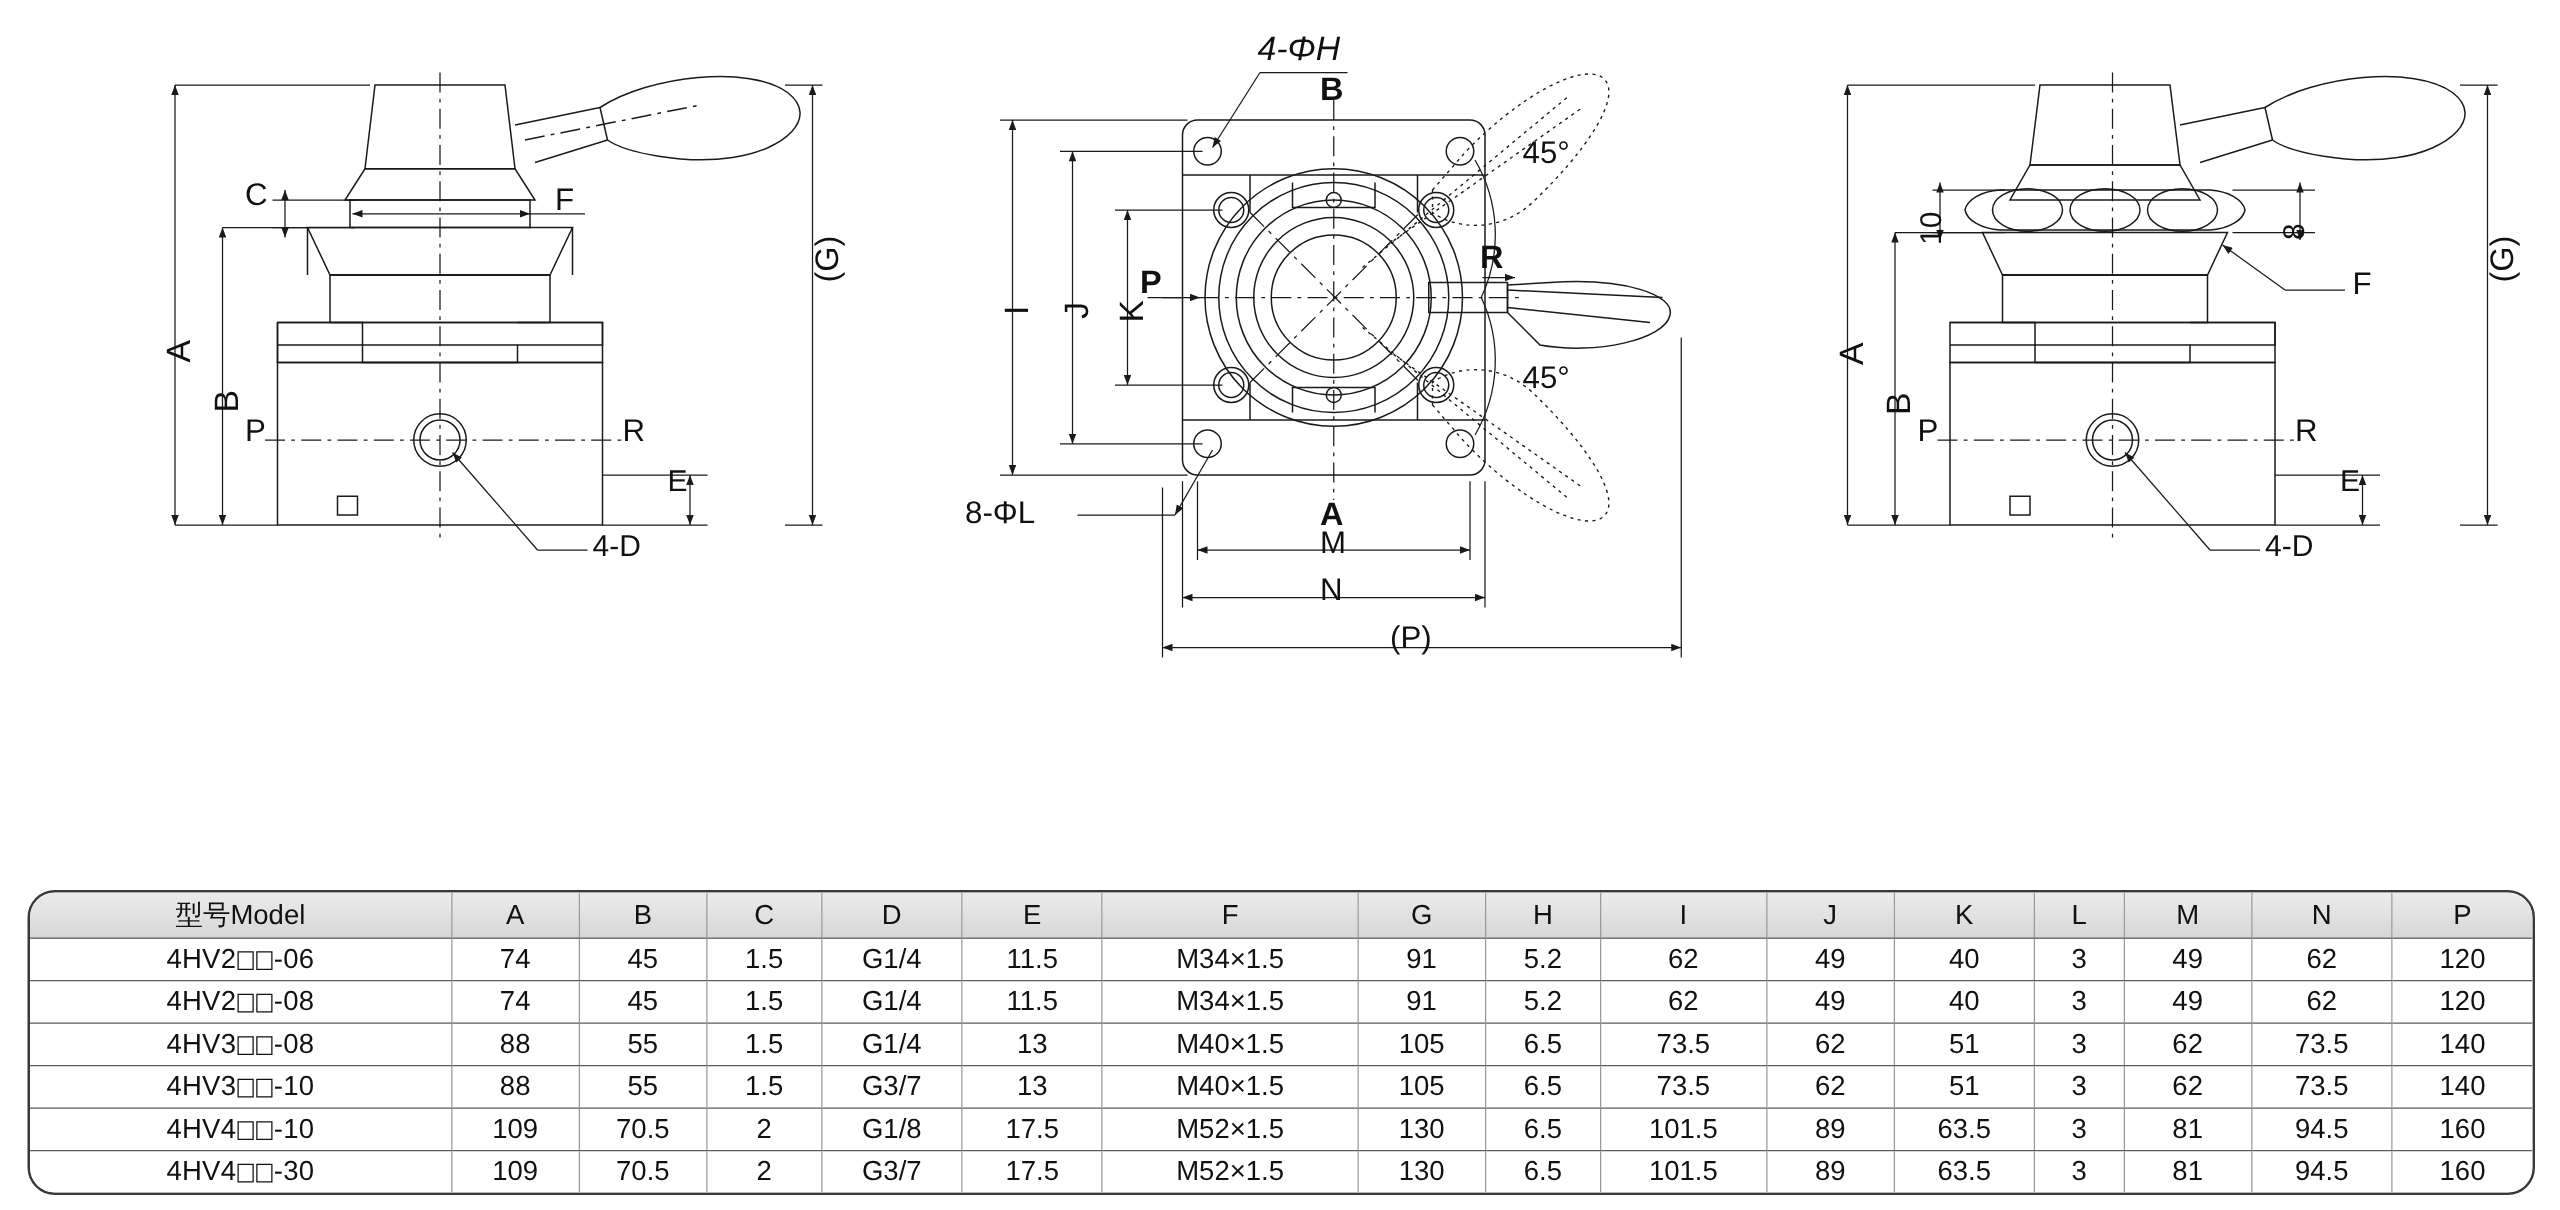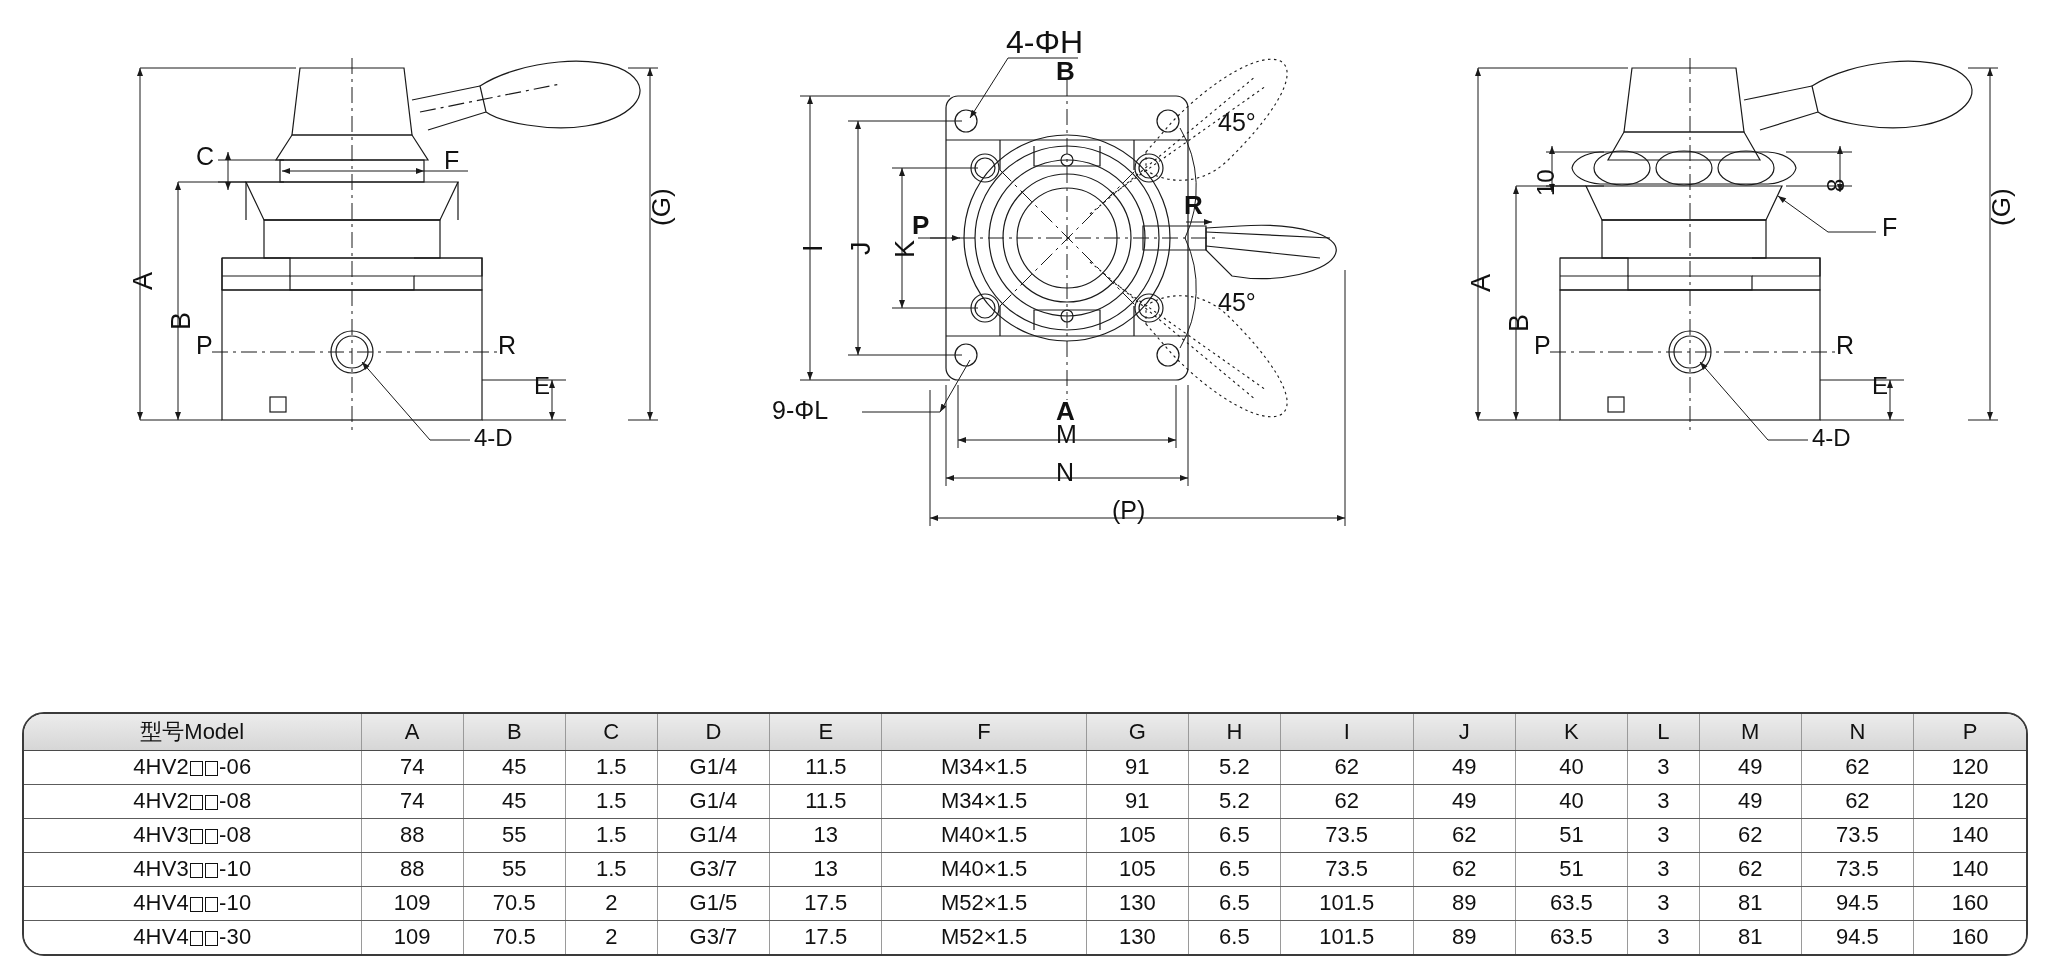--- a/index.html
+++ b/index.html
@@ -338,22 +338,22 @@
     <div class="lbl rot90" style="left:648px; top:226px; font-size:26px;">(G)</div>
     <div class="lbl" style="left:474px; top:426px; font-size:24px;">4-D</div>
 
     <div class="lbl rot90" style="left:800px; top:252px; font-size:27px;">I</div>
     <div class="lbl rot90" style="left:848px; top:255px; font-size:27px;">J</div>
     <div class="lbl rot90" style="left:892px; top:258px; font-size:27px;">K</div>
     <div class="lbl lbl-b" style="left:912px; top:212px; font-size:26px;">P</div>
     <div class="lbl lbl-b" style="left:1184px; top:192px; font-size:26px;">R</div>
     <div class="lbl lbl-b" style="left:1056px; top:58px; font-size:26px;">B</div>
     <div class="lbl lbl-b" style="left:1056px; top:398px; font-size:26px;">A</div>
-    <div class="lbl" style="left:1006px; top:26px; font-size:32px;">4-ΦH</div>
-    <div class="lbl" style="left:772px; top:398px; font-size:25px;">9-ΦL</div>
+    <div class="lbl" style="left:1006px; top:26px; font-size:27px;font-style:italic;">4-ΦH</div>
+    <div class="lbl" style="left:772px; top:398px; font-size:25px;">8-ΦL</div>
     <div class="lbl" style="left:1218px; top:110px; font-size:25px;">45°</div>
     <div class="lbl" style="left:1218px; top:290px; font-size:25px;">45°</div>
     <div class="lbl" style="left:1056px; top:422px; font-size:25px;">M</div>
     <div class="lbl" style="left:1056px; top:460px; font-size:25px;">N</div>
     <div class="lbl" style="left:1112px; top:498px; font-size:25px;">(P)</div>
 
     <div class="lbl rot90" style="left:1468px; top:292px; font-size:27px;">A</div>
     <div class="lbl rot90" style="left:1506px; top:332px; font-size:27px;">B</div>
     <div class="lbl rot90" style="left:1534px; top:196px; font-size:24px;">10</div>
     <div class="lbl rot90" style="left:1824px; top:192px; font-size:24px;">8</div>
@@ -476,21 +476,21 @@
             <td>3</td>
             <td>62</td>
             <td>73.5</td>
             <td>140</td>
           </tr>
           <tr>
             <td class="model-cell"><span>4HV4</span><span class="sqbox"></span><span class="sqbox"></span><span>-10</span></td>
             <td>109</td>
             <td>70.5</td>
             <td>2</td>
-            <td>G1/5</td>
+            <td>G1/8</td>
             <td>17.5</td>
             <td>M52×1.5</td>
             <td>130</td>
             <td>6.5</td>
             <td>101.5</td>
             <td>89</td>
             <td>63.5</td>
             <td>3</td>
             <td>81</td>
             <td>94.5</td>

